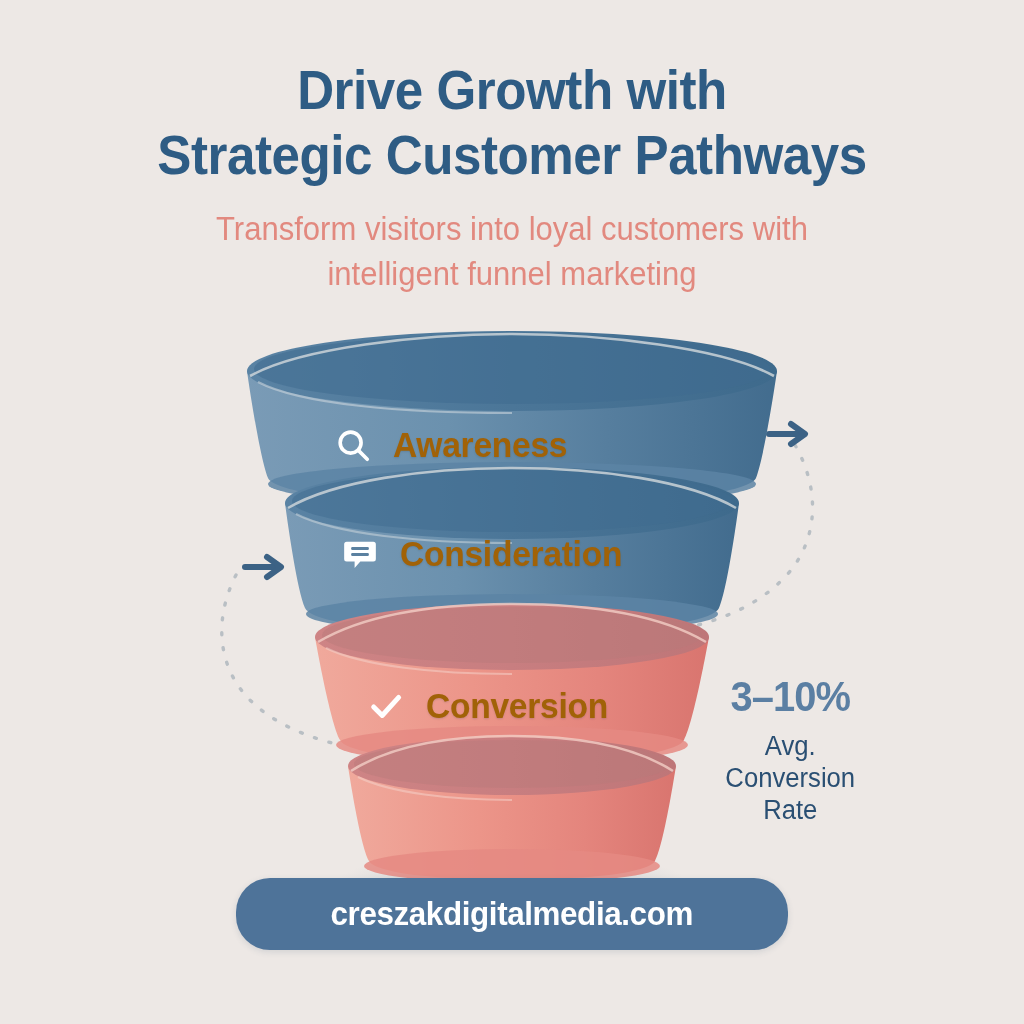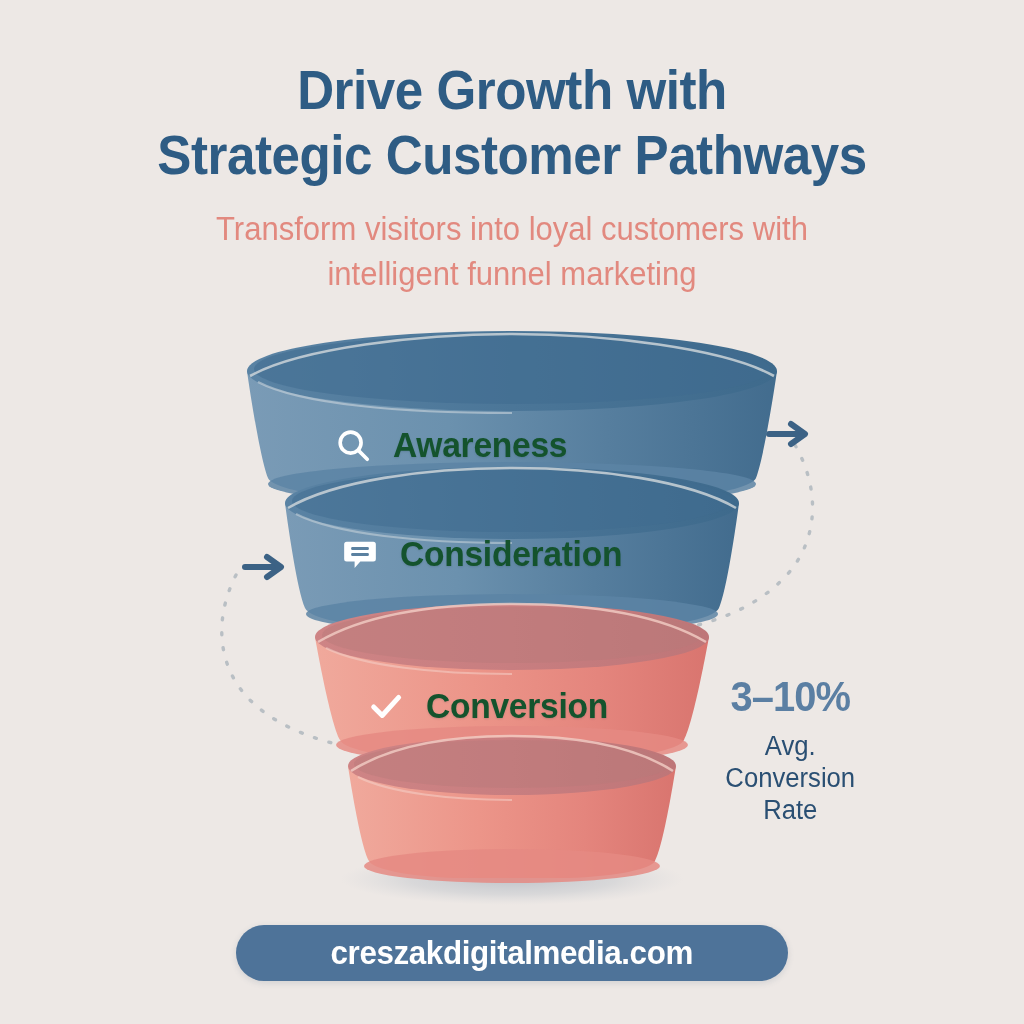--- a/index.html
+++ b/index.html
@@ -35,21 +35,21 @@
   }
   .subtitle .line{display:block;}
 
   
   .funnel-wrap{position:absolute;left:0;top:0;width:1024px;height:1024px;}
   .funnel-svg{position:absolute;left:0;top:0;}
 
   .stage-label{
     position:absolute;
     display:flex;align-items:flex-start;
-    color:#14532d;
+    color:#a16207;
     font-size:35px;
     font-weight:bold;
     letter-spacing:-0.3px;
     white-space:nowrap;
     pointer-events:none;
     text-shadow:0 1px 2px rgba(40,60,80,.18);
   }
   .stage-label .ico{
     display:inline-flex;align-items:center;justify-content:center;
     margin-right:20px;
@@ -78,22 +78,22 @@
     font-weight:normal;
     line-height:1.18;
     transform:scaleX(0.95);
     transform-origin:left top;
   }
   .stat-caption .line{display:block;}
 
   
   .footer-pill{
     position:absolute;
-    left:236px;top:925px;
-    width:552px;height:56px;
+    left:236px;top:878px;
+    width:552px;height:72px;
     background:#4E7399;
     border-radius:34px;
     display:flex;align-items:center;justify-content:center;
     box-shadow:0 2px 6px rgba(70,95,120,.16);
   }
   .footer-pill .url{
     color:#FFFFFF;
     font-size:33px;
     font-weight:bold;
     letter-spacing:-0.4px;

